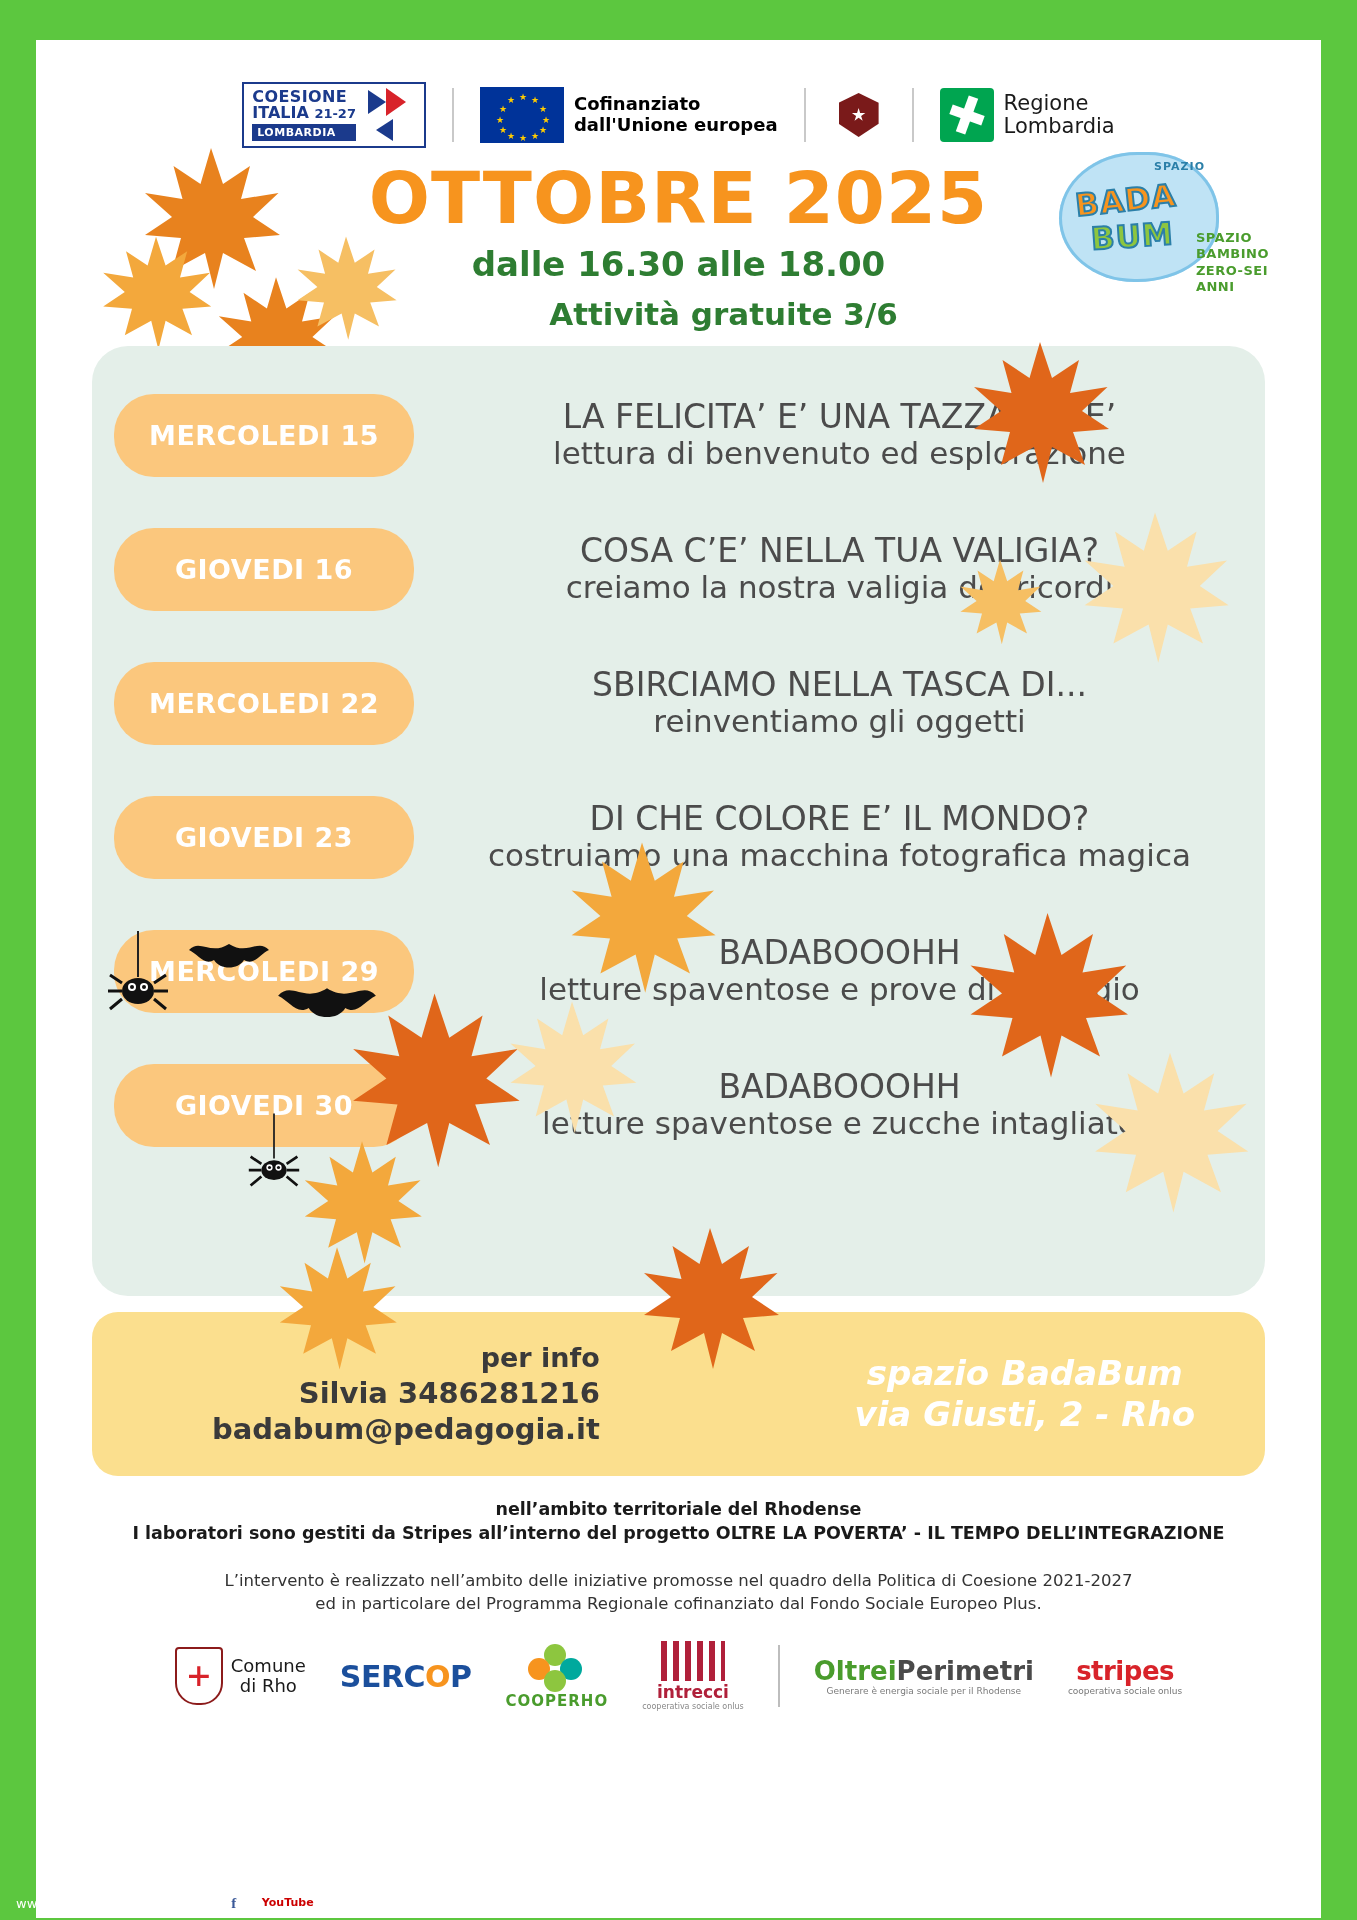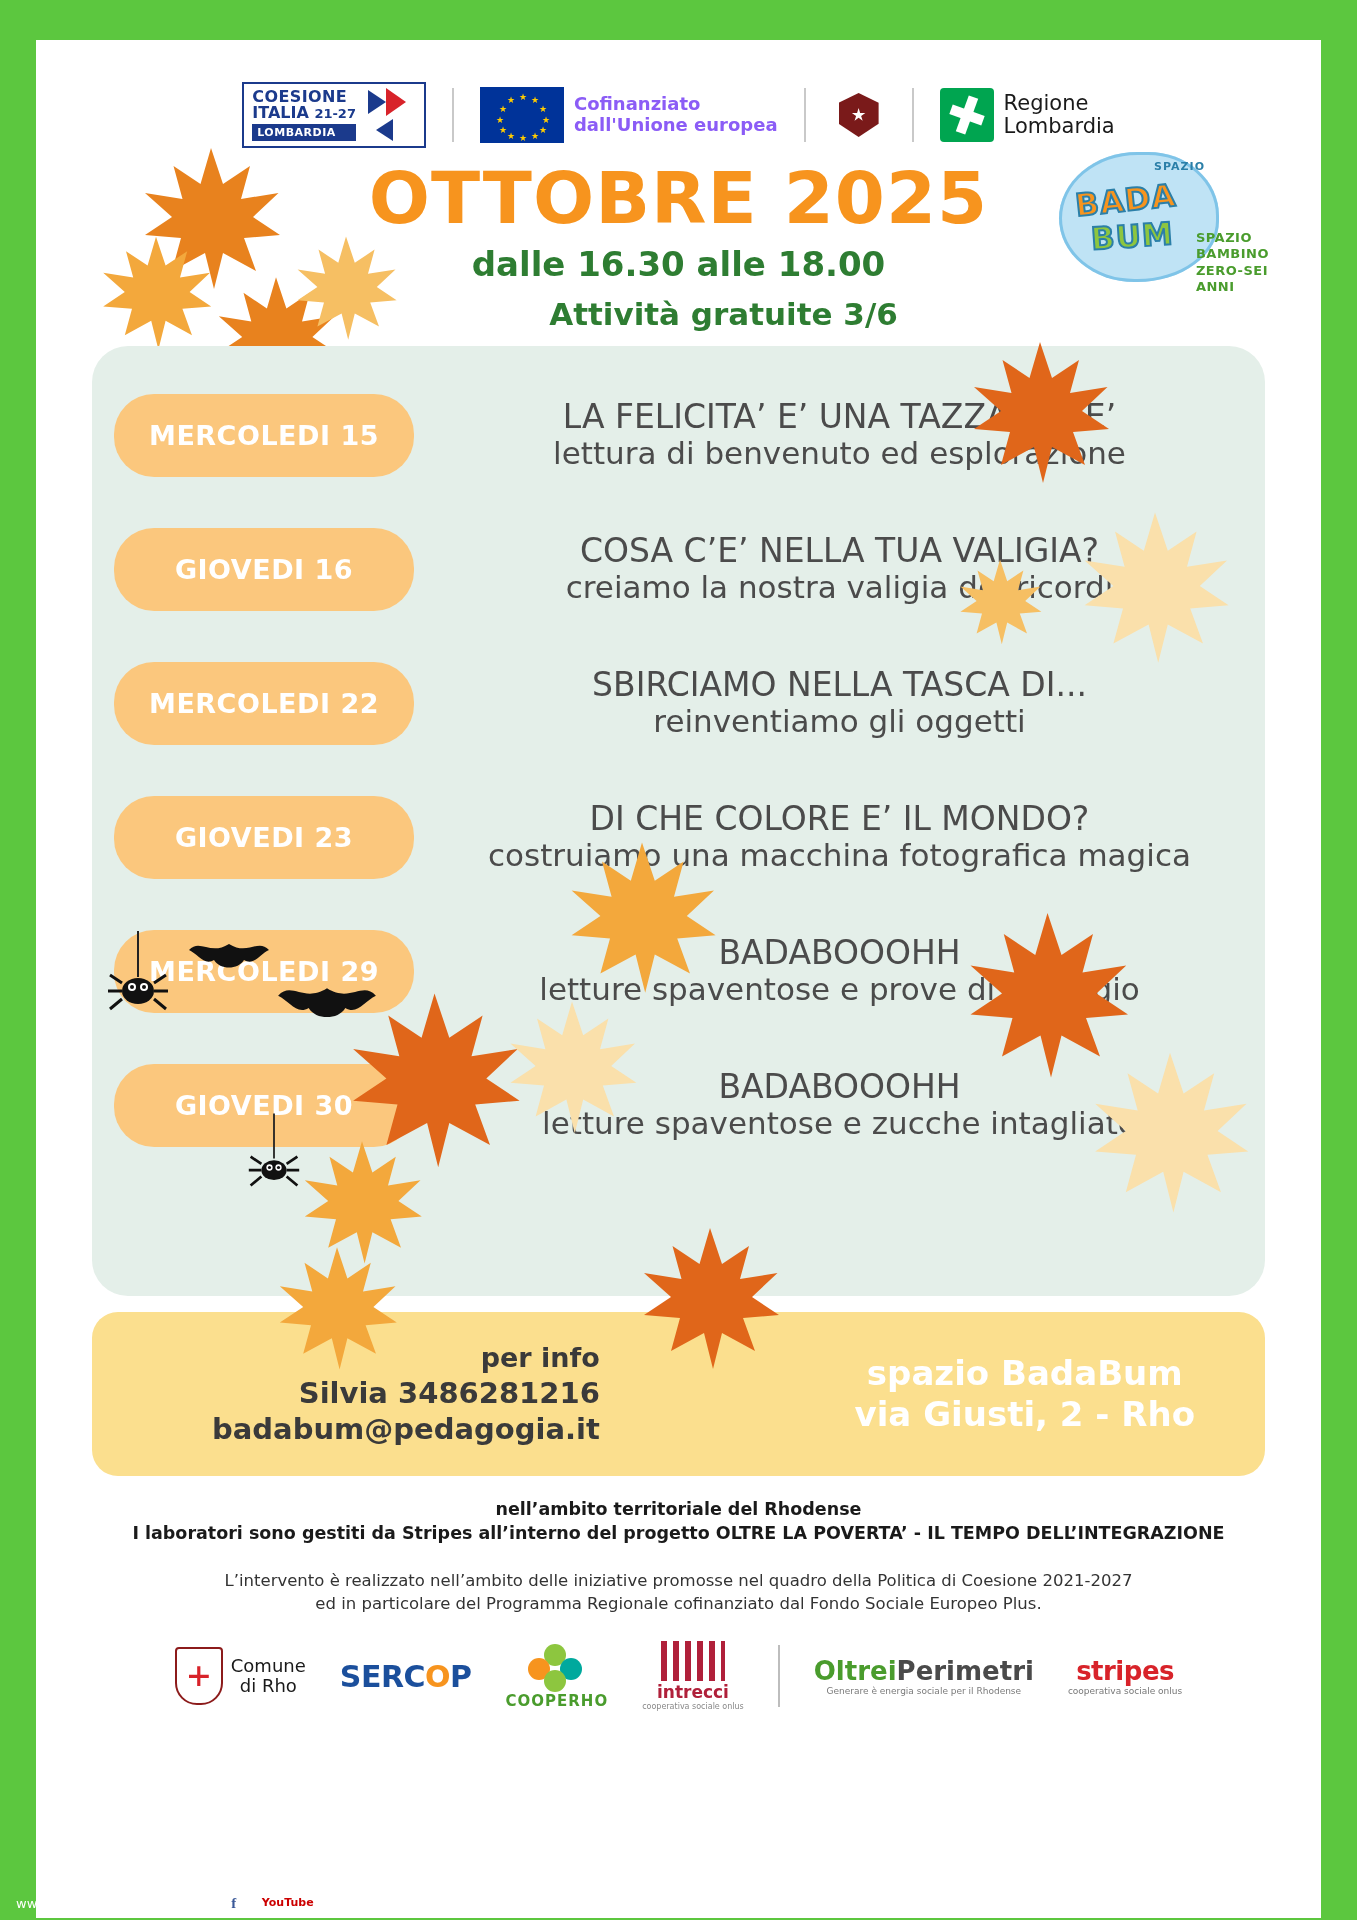--- a/index.html
+++ b/index.html
@@ -118,21 +118,21 @@
   }
   .eu .flag .star {
     position: absolute;
     color: #ffcc00;
     font-size: 9px;
     line-height: 9px;
   }
   .eu .eutext {
     font-size: 18px;
     font-weight: bold;
-    color: #8b5cf6;
+    color: #000000;
     line-height: 1.15;
   }
 
   .repubblica {
     width: 54px; height: 62px;
     display: flex; align-items: center; justify-content: center;
   }
   .repubblica .emblem {
     width: 40px; height: 44px;
     background: #7a1a1a;
@@ -323,20 +323,21 @@
     padding-left: 80px;
   }
   .infoleft .small { font-size: 27px; font-weight: bold; }
   .inforight {
     color: #ffffff;
     font-size: 34px;
     font-weight: bold;
     text-align: center;
     line-height: 1.2;
     padding-right: 30px;
+    font-style: italic;
   }
 
   
   .foot1 {
     text-align: center;
     font-size: 17.5px;
     font-weight: bold;
     color: #1a1a1a;
     margin: 22px 40px 0 40px;
     line-height: 1.35;

